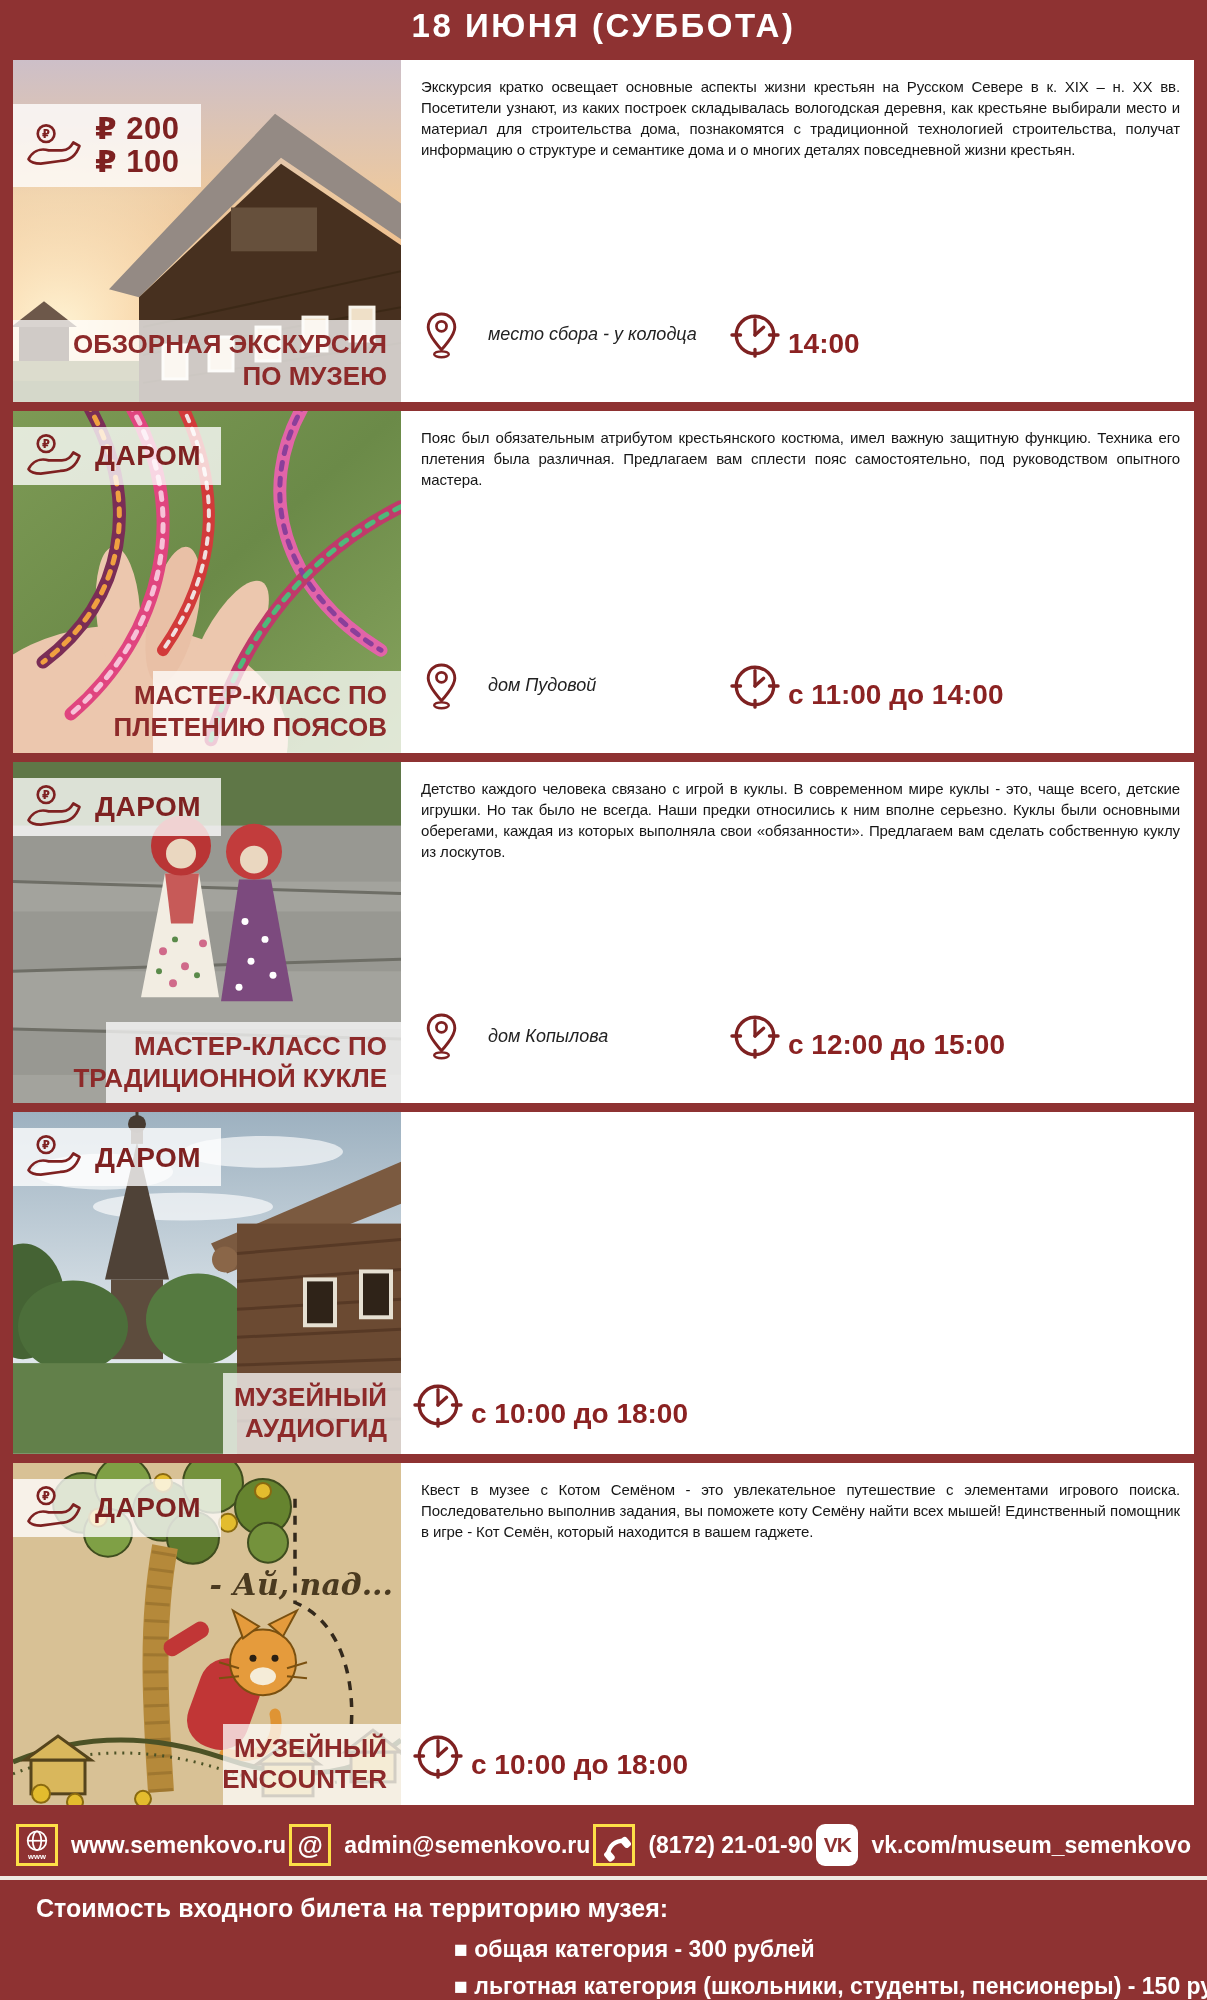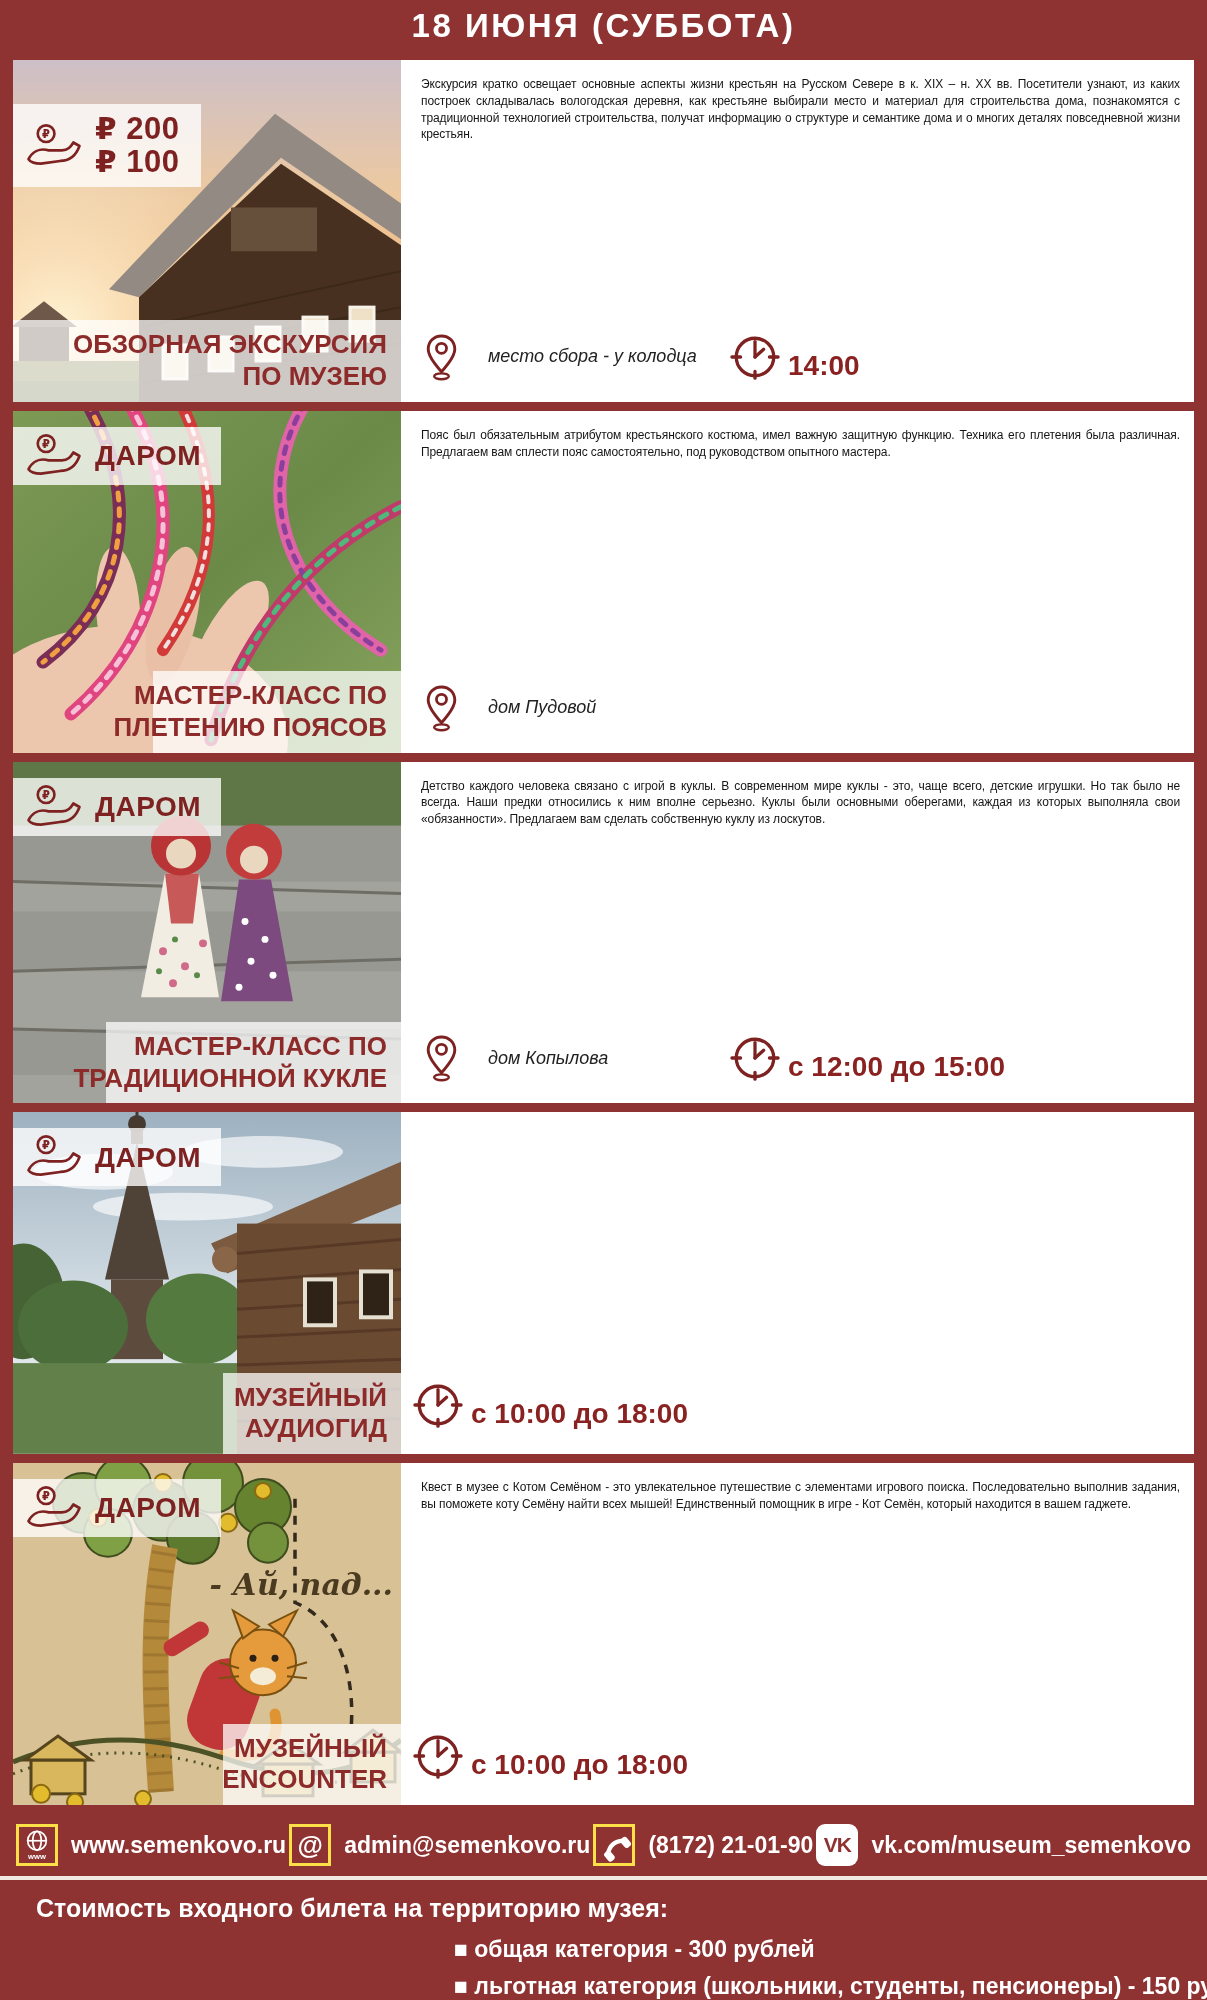--- a/index.html
+++ b/index.html
@@ -32,23 +32,23 @@
   .band{position:absolute;right:0;bottom:0;width:100%;box-sizing:border-box;
         background:rgba(255,255,255,0.74);
         display:flex;flex-direction:column;justify-content:center;align-items:flex-end;
         padding:9px 14px 9px 10px}
   .c2 .band{width:64%}
   .c3 .band{width:76%}
   .c4 .band,.c5 .band{width:46%}
   .band-line{font-weight:bold;color:#8d2a2a;font-size:26px;line-height:1.22;white-space:nowrap}
 
   .right{flex:1;min-width:0;display:flex;flex-direction:column;padding:16px 14px 0 20px}
-  .desc{margin:0;font-size:12px;line-height:1.4;color:#161616;text-align:justify;letter-spacing:-0.1px}
-
-  .meta{margin-top:auto;display:flex;align-items:center;padding-bottom:20px}
+  .desc{margin:0;font-size:15px;line-height:1.4;color:#161616;text-align:justify;letter-spacing:-0.1px}
+
+  .meta{margin-top:auto;display:flex;align-items:center;padding-bottom:42px}
   .loc{flex:0 0 305px;display:flex;align-items:center;gap:30px;padding-left:4px}
   .pin-icon{width:33px;height:50px;flex:none}
   .loc-label{font-style:italic;font-size:18px;color:#222222}
   .time{display:flex;align-items:flex-end;gap:8px}
   .clock-icon{width:50px;height:50px;flex:none}
   .time-label{font-weight:bold;color:#8b2222;font-size:28px;white-space:nowrap}
   .c4 .meta,.c5 .meta{padding-bottom:24px}
   .c4 .time,.c5 .time{margin-left:-8px}
 
   
@@ -206,20 +206,33 @@
         <p class="desc">Пояс был обязательным атрибутом крестьянского костюма, имел важную защитную функцию. Техника его плетения была различная. Предлагаем вам сплести пояс самостоятельно, под руководством опытного мастера.</p>
         <div class="meta">
           <div class="loc">
             <svg class="pin-icon" viewBox="0 0 36 52">
               <path d="M18 3 C9.5 3 3.5 9.5 3.5 17.5 C3.5 27 18 42 18 42 C18 42 32.5 27 32.5 17.5 C32.5 9.5 26.5 3 18 3 Z" fill="none" stroke="#7e2121" stroke-width="3.2"></path>
               <circle cx="18" cy="16.5" r="5.5" fill="none" stroke="#7e2121" stroke-width="3"></circle>
               <ellipse cx="18" cy="47" rx="8" ry="3.2" fill="none" stroke="#7e2121" stroke-width="2.6"></ellipse>
             </svg>
             <span class="loc-label">дом Пудовой</span>
           </div>
+          <div class="time">
+            <svg class="clock-icon" viewBox="0 0 52 52">
+              <g stroke="#7e2121" stroke-width="3.4" fill="none" stroke-linecap="round">
+                <circle cx="26" cy="26" r="19.5"></circle>
+                <line x1="2" y1="26" x2="11" y2="26"></line>
+                <line x1="41" y1="26" x2="50" y2="26"></line>
+                <line x1="26" y1="41" x2="26" y2="48"></line>
+                <line x1="26" y1="26" x2="26" y2="10"></line>
+                <line x1="26" y1="26" x2="35" y2="18"></line>
+              </g>
+            </svg>
+            <span class="time-label">с 11:00 до 14:00</span>
+          </div>
         </div>
       </div>
     </div>
 
     <div class="card c3">
       <div class="photo">
         <svg class="ph" viewBox="0 0 388 343" preserveAspectRatio="none">
           <rect width="388" height="343" fill="#a3a39d"></rect>
           <rect width="388" height="64" fill="#5f7747"></rect>
           <g fill="#989892">

